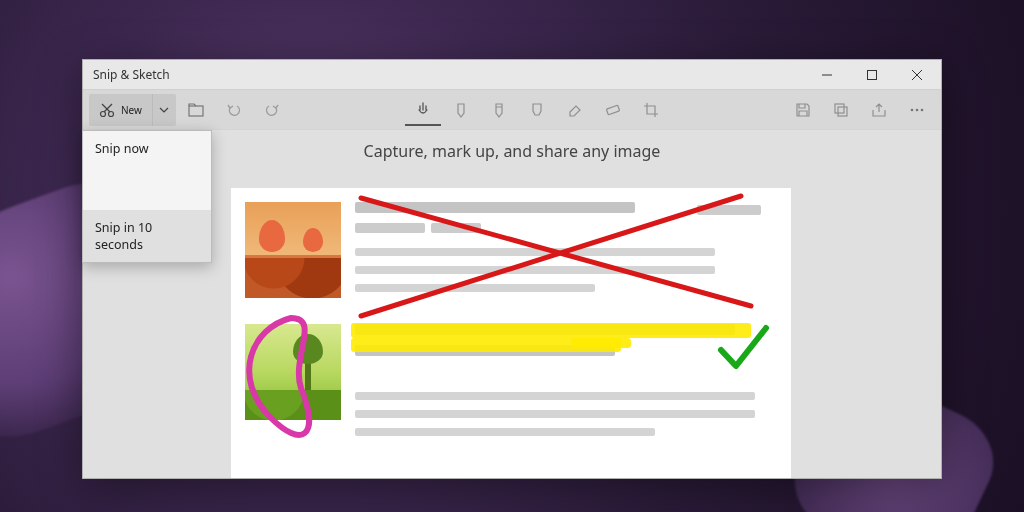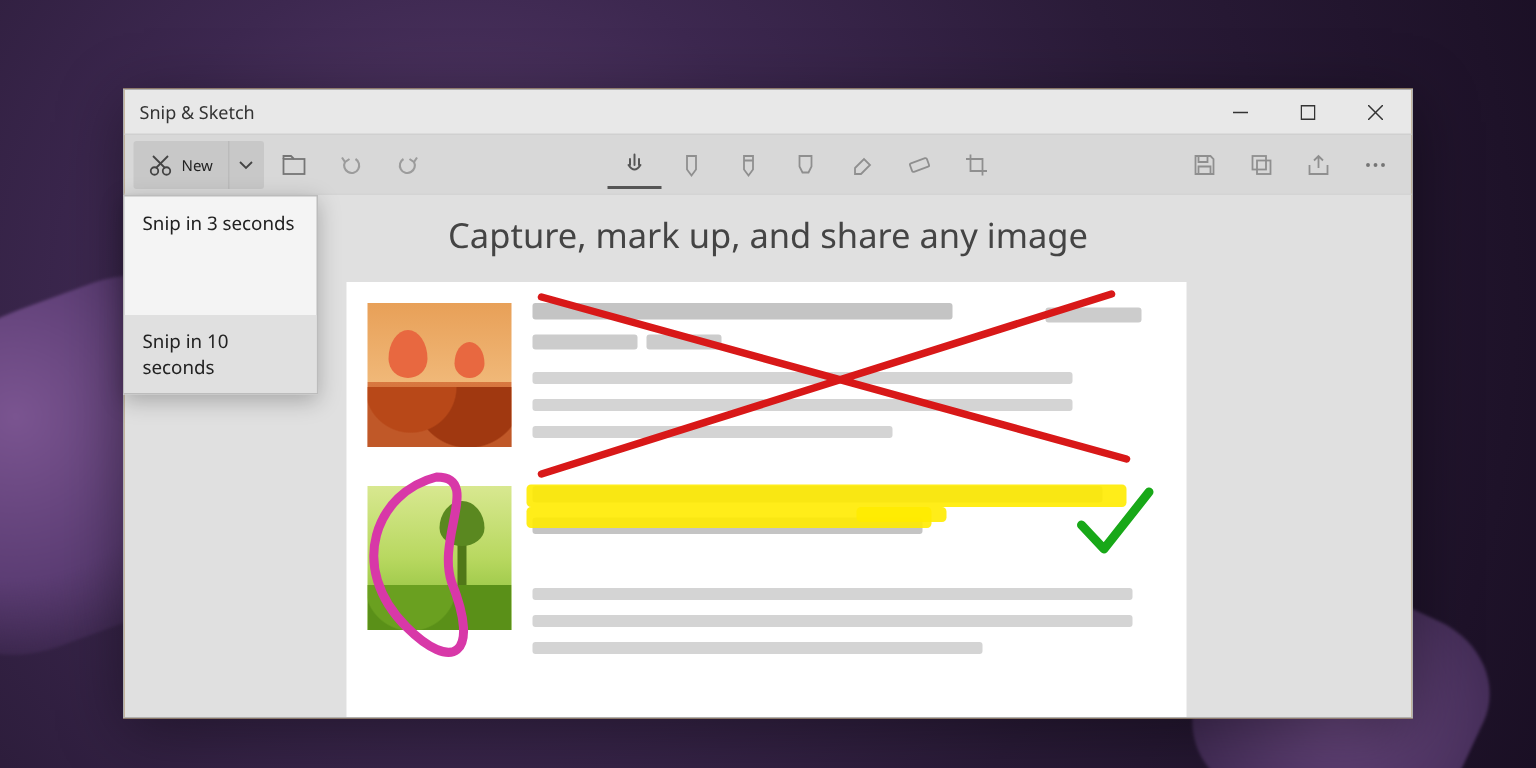--- a/index.html
+++ b/index.html
@@ -14,21 +14,21 @@
     background: radial-gradient(ellipse at 40% 30%, #7a5490 0%, #5c3d74 50%, transparent 80%);
     border-radius: 50% 30% 50% 30%;
     filter: blur(1px);
   }
   .petals::before { width: 260px; height: 220px; left: -80px; top: 200px; transform: rotate(-20deg); }
   .petals::after { width: 180px; height: 160px; right: 40px; bottom: -40px; transform: rotate(25deg); background: radial-gradient(ellipse, #6a4880, #3d2850); }
 
   .window {
     position: absolute; left: 82px; top: 59px;
     width: 860px; height: 420px;
-    background: #a16207;
+    background: #eab308;
     border: 1px solid #b0b0b0;
     display: flex; flex-direction: column;
     box-shadow: 0 8px 40px rgba(0,0,0,.4);
   }
   .titlebar {
     height: 30px; display: flex; align-items: center;
     background: #e8e8e8; border-bottom: 1px solid #d0d0d0;
     padding: 0 2px 0 10px; font-size: 12px; color: #333;
   }
   .titlebar .spacer { flex: 1; }
@@ -47,21 +47,21 @@
   .newbtn .main { display: flex; align-items: center; gap: 6px; padding: 0 10px; font-size: 10px; color: #222; }
   .newbtn .chev { width: 24px; height: 32px; display: flex; align-items: center; justify-content: center; border-left: 1px solid #bbb; }
   .tbtn { width: 36px; height: 32px; display: flex; align-items: center; justify-content: center; color: #555; opacity: .75; }
   .tbtn.active { border-bottom: 2px solid #555; opacity: 1; }
   .tsep { flex: 1; }
 
   .canvas {
     flex: 1; background: #e0e0e0; position: relative; overflow: hidden;
   }
   .heading {
-    text-align: center; font-size: 23px; font-weight: 400; color: #444;
+    text-align: center; font-size: 16px; font-weight: 400; color: #444;
     padding-top: 10px;
   }
   .sample {
     position: absolute; left: 148px; top: 58px;
     width: 560px; height: 295px; background: #fff;
     padding: 14px 24px 14px 14px;
   }
   
   .thumb1 {
     position: absolute; left: 14px; top: 14px; width: 96px; height: 96px;
@@ -280,15 +280,15 @@
       <svg class="annot" viewBox="0 0 560 295">
         <path d="M130 10 L520 118 M510 8 L130 128" stroke="#d81818" stroke-width="5" fill="none" stroke-linecap="round"></path>
         <path d="M60 130 C20 140 0 190 40 230 C70 260 90 250 70 200 C60 170 90 130 60 130 Z" stroke="#d838a8" stroke-width="6" fill="none" stroke-linecap="round" stroke-linejoin="round"></path>
         <path d="M490 162 L505 178 L535 140" stroke="#18a818" stroke-width="6" fill="none" stroke-linecap="round" stroke-linejoin="round"></path>
       </svg>
     </div>
   </div>
 </div>
 
 <div class="dropdown">
-  <div class="item"><span>Snip in 3 seconds</span></div>
+  <div class="item"><span>Snip now</span></div>
   <div class="item hover"><span>Snip in 10 seconds</span></div>
 </div>
 
 </body></html>

